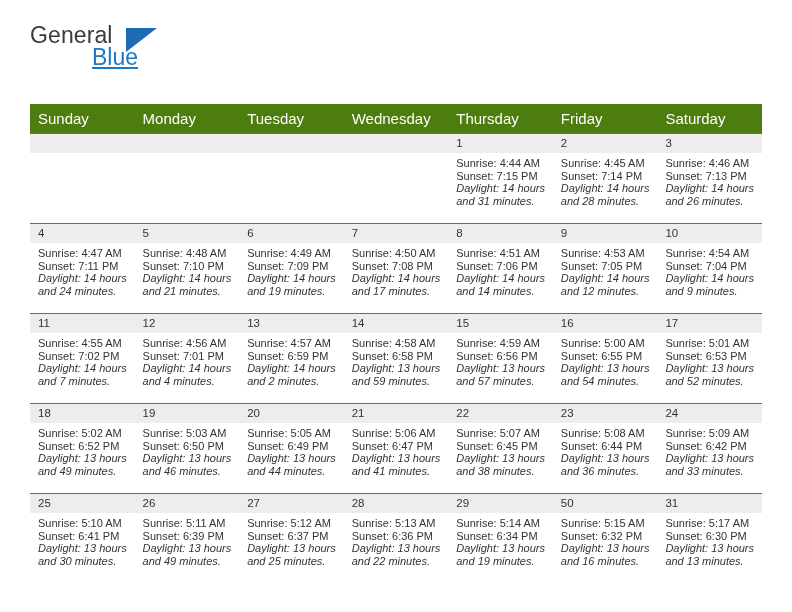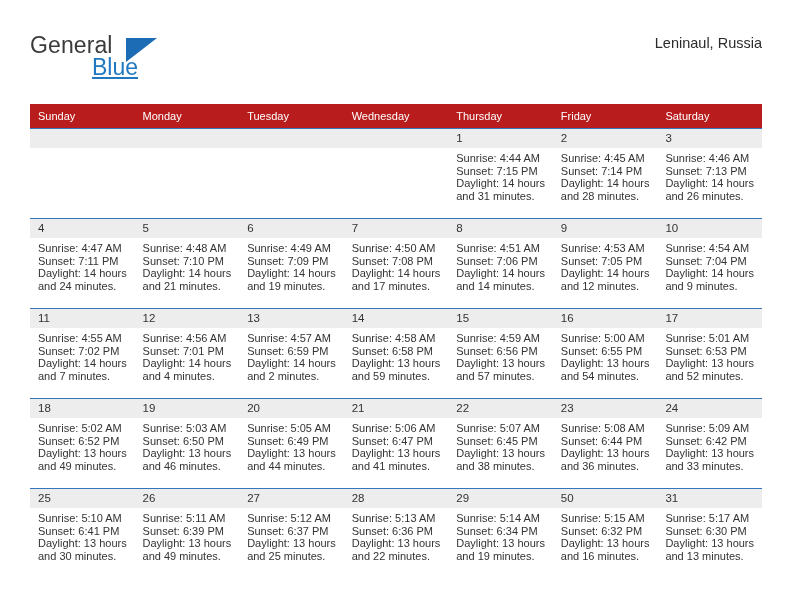--- a/index.html
+++ b/index.html
@@ -7,22 +7,22 @@
     width:792px; height:612px;
     background:#ffffff;
     font-family:"Liberation Sans", sans-serif;
     color:#000000;
     overflow:hidden;
   }
   .page { position:relative; width:792px; height:612px; }
 
   
   .topbar {
-    position:absolute; left:30px; top:28px; width:732px; height:70px;
-    display:flex; justify-content:space-between; align-items:flex-start;
+    position:absolute; left:30px; top:18px; width:732px; height:70px;
+    display:flex; justify-content:space-between; align-items:flex-start;flex-direction:column;
   }
   .brand { position:relative; padding-top:4px; width:210px; }
   .brand-general {
     font-size:23px; color:#3a3a3a; letter-spacing:0.1px;
     line-height:26px; display:inline-block;
   }
   .brand-tri {
     position:absolute; left:96px; top:10px;
     width:0; height:0;
     border-left:31px solid #1c6cb5;
@@ -41,22 +41,22 @@
   .cal-sub {
     font-size:14.5px; color:#2b2b2b; line-height:20px; margin-top:5px;
   }
 
   
   .cal {
     position:absolute; left:30px; top:104px; width:732px;
     border-collapse:collapse; table-layout:fixed;
   }
   .cal th {
-    background:#b91c1c; color:#ffffff;
-    font-size:11px; font-weight:400; text-align:left;
+    background:#4d7c0f; color:#ffffff;
+    font-size:15px; font-weight:400; text-align:left;
     padding:6px 0 6px 8px; height:22px;
     border:none;
   }
   .cal td {
     vertical-align:top; padding:0;
     border-top:1.3px solid #3179bc;
     width:104.5px; height:90px;
     background:#ffffff;
   }
   .cal tr.week-row td { height:90px; }
@@ -68,37 +68,36 @@
     height:19px; line-height:11px;
   }
   .daynum.empty { background:#ededed; }
   td.blank .daynum { background:#ededed; }
 
   .info {
     padding:4px 7px 0 8px;
     font-size:11px; line-height:12.6px; color:#333333;
   }
   .info div { white-space:nowrap; }
-  .info .wrap { white-space:normal; }
+  .info .wrap { white-space:normal;font-style:italic; }
 </style>
 </head>
 <body>
 
 <div class="page">
 
   <div class="topbar">
 
     <div class="brand">
       <span class="brand-general">General</span>
       <span class="brand-tri"></span>
       <span class="brand-blue">Blue</span>
     </div>
 
     <div class="titleblock">
-      <div class="cal-sub">Leninaul, Russia</div>
     </div>
 
   </div>
 
   <table class="cal">
     <thead>
       <tr>
         <th>Sunday</th>
         <th>Monday</th>
         <th>Tuesday</th>

